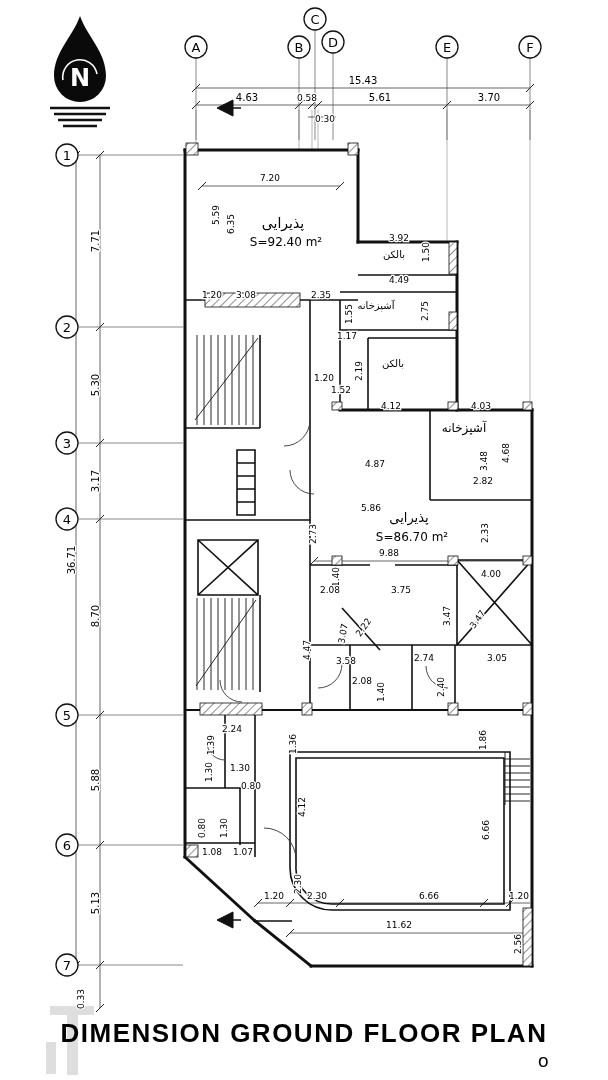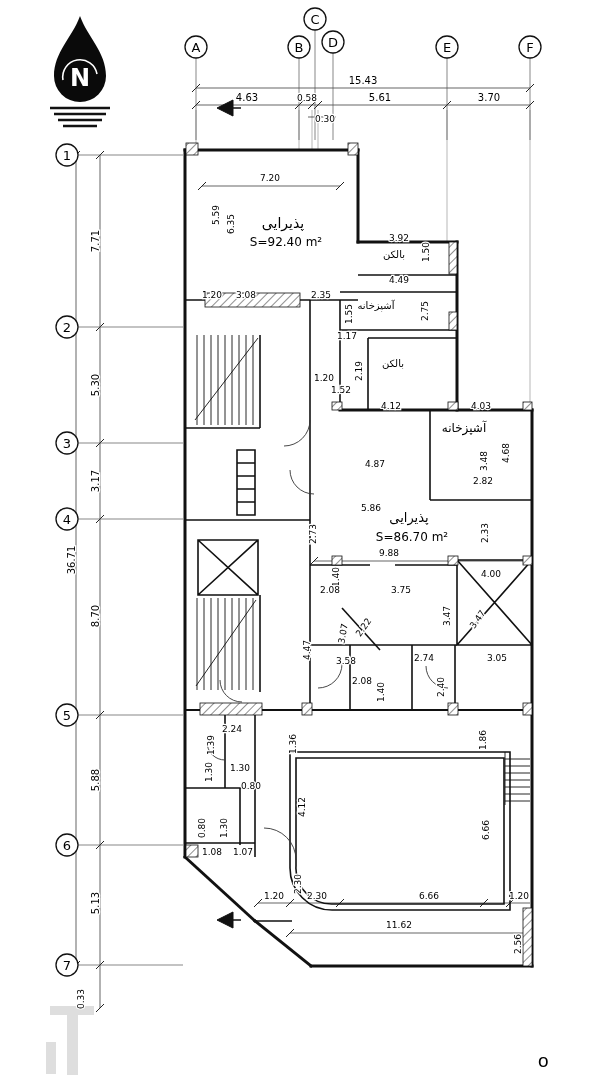--- a/index.html
+++ b/index.html
@@ -306,15 +306,16 @@
         <text x="286" y="246" text-anchor="middle" font-size="12">S=92.40 m²</text>
         <text x="394" y="258" text-anchor="middle" font-size="10">بالکن</text>
         <text x="376" y="309" text-anchor="middle" font-size="10">آشپزخانه</text>
         <text x="393" y="367" text-anchor="middle" font-size="10">بالکن</text>
         <text x="464" y="432" text-anchor="middle" font-size="12">آشپزخانه</text>
         <text x="409" y="522" text-anchor="middle" font-size="13">پذیرایی</text>
         <text x="412" y="541" text-anchor="middle" font-size="12">S=86.70 m²</text>
       </g>
   </svg>
 
+  <div class="title">DIMENSION GROUND FLOOR PLAN</div>
   <div class="subtitle">o</div>
 
 </div>
 
 </body></html>

